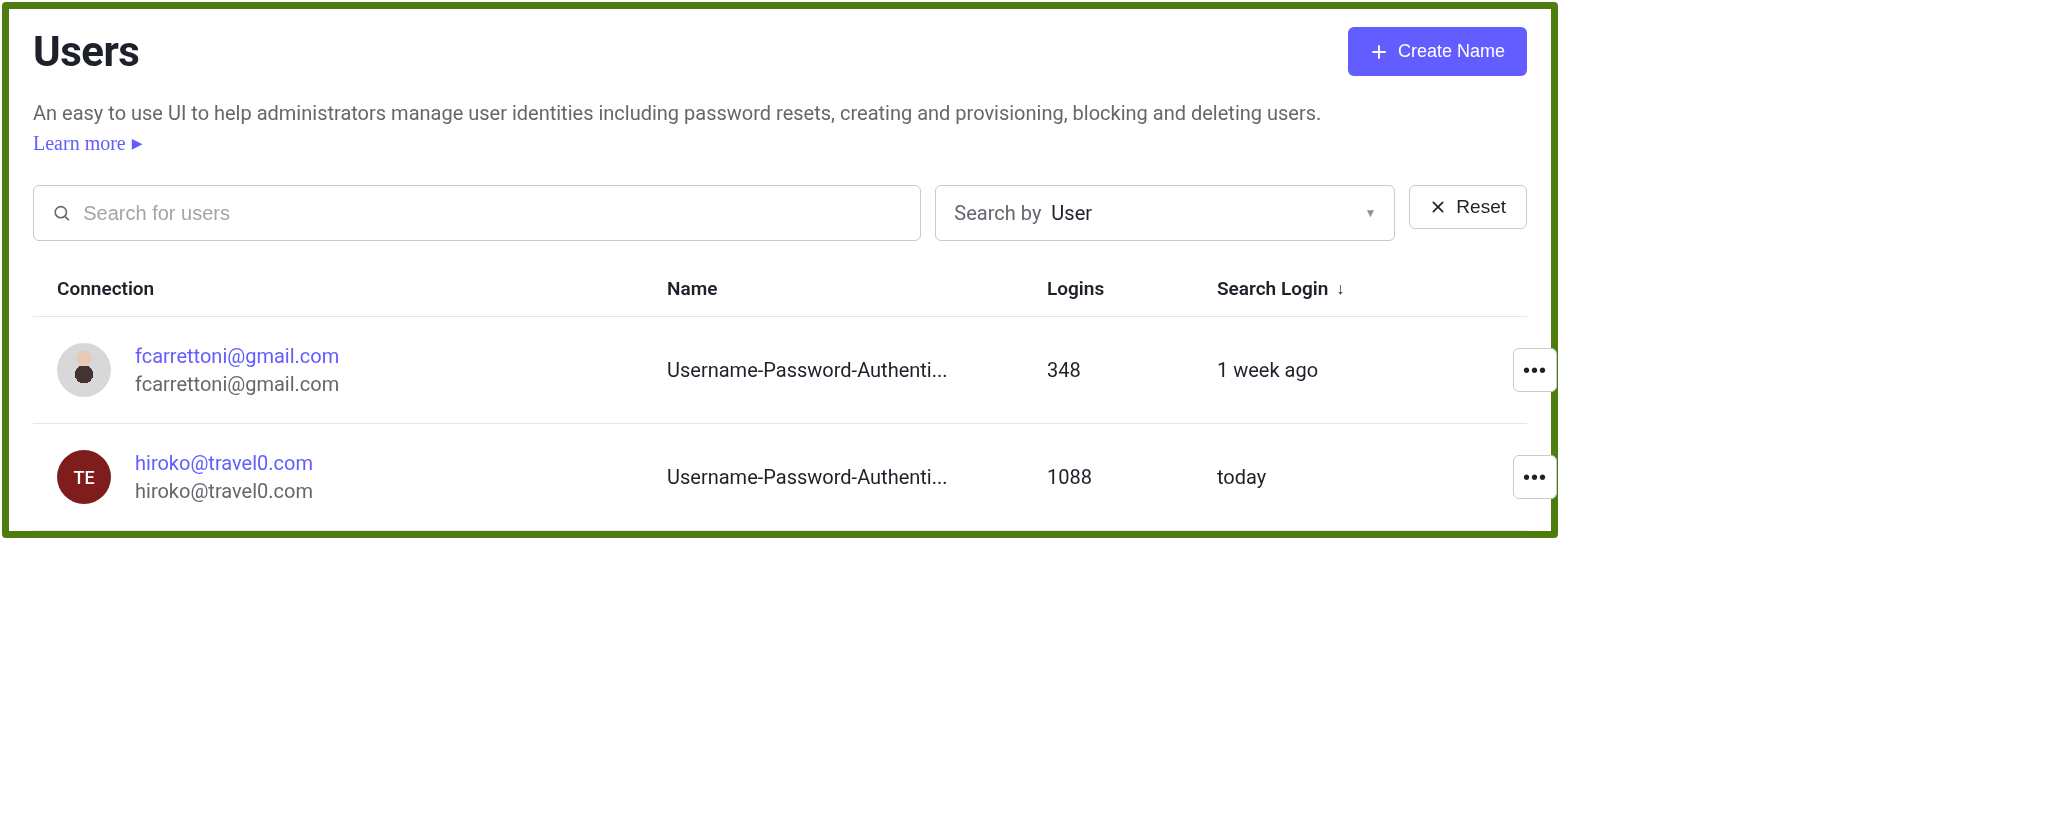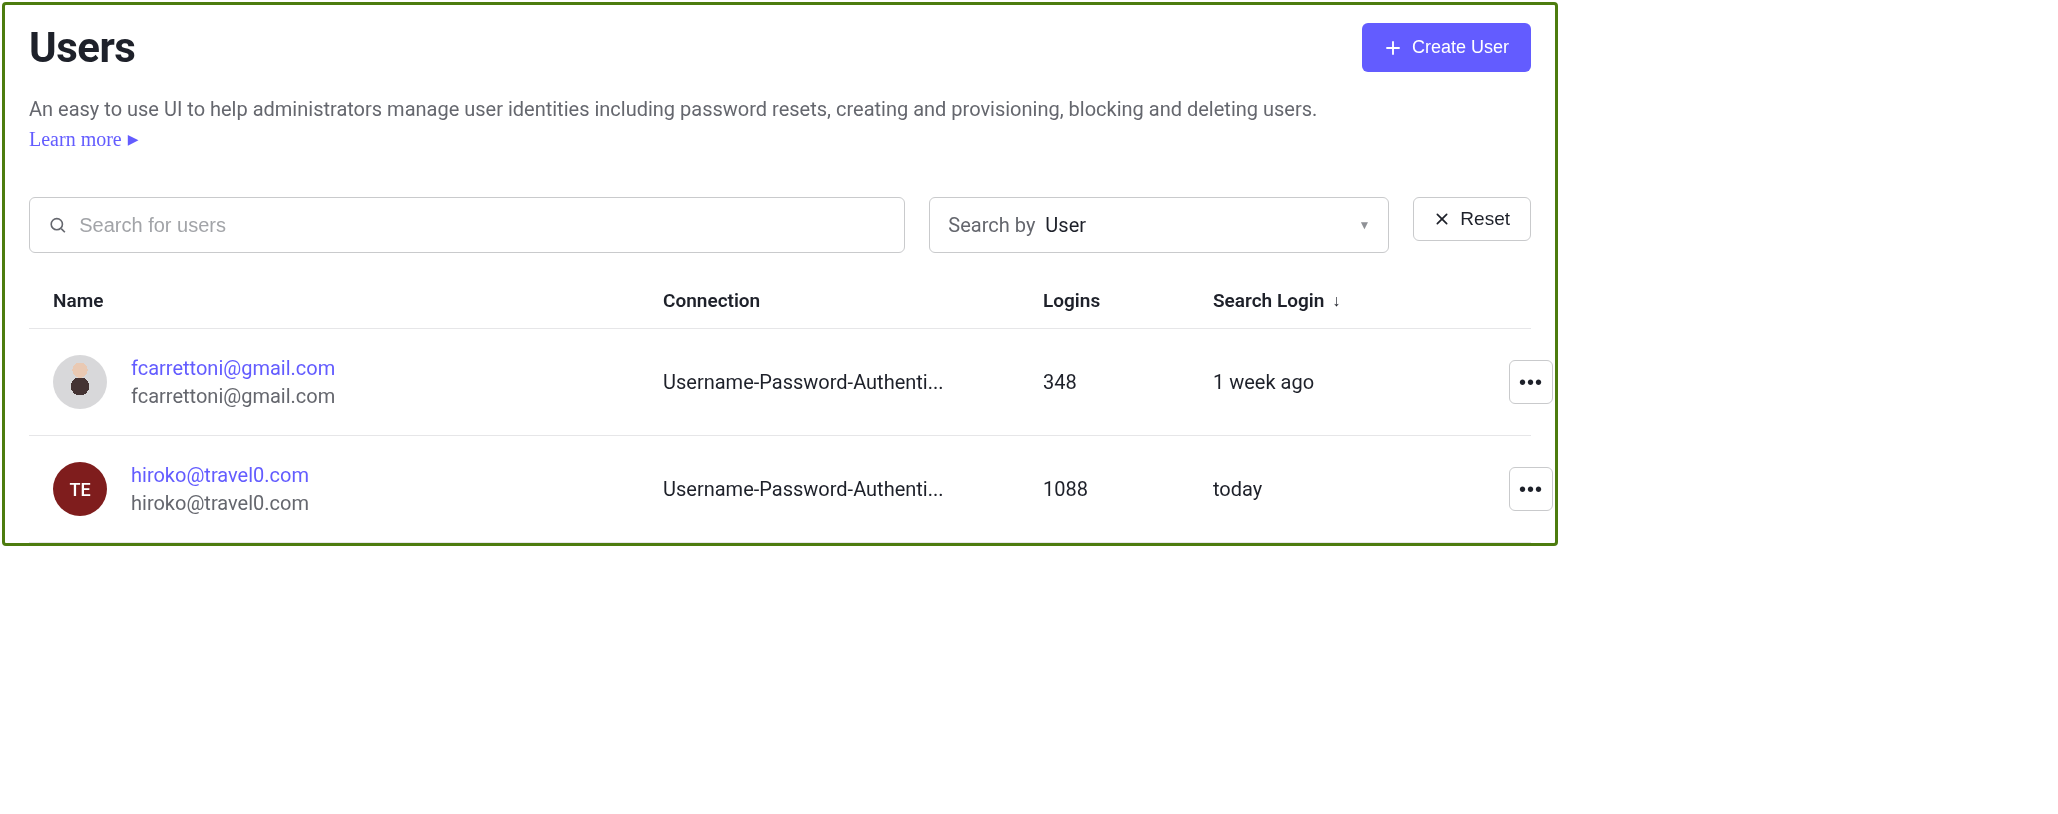--- a/index.html
+++ b/index.html
@@ -2,21 +2,21 @@
 <html><head>
   <meta charset="utf-8">
   <style>
     * { box-sizing: border-box; margin: 0; padding: 0; }
     body {
       font-family: -apple-system, BlinkMacSystemFont, "Segoe UI", Roboto, sans-serif;
       color: #1e212a;
       background: #fff;
     }
     .panel {
-      border: 3px solid #4d7c0f;
+      border: 7px solid #4d7c0f;
       border-radius: 4px;
       padding: 18px 24px 0 24px;
       width: 1556px;
       margin: 2px;
     }
     .header-row {
       display: flex;
       justify-content: space-between;
       align-items: flex-start;
     }
@@ -55,22 +55,22 @@
       color: #635cff;
       text-decoration: none;
       cursor: pointer;
       font-family: Liberation Serif, serif;
     }
     .learn-more .tri {
       font-size: 14px;
     }
     .controls-row {
       display: flex;
-      gap: 24px;
-      margin-top: 46px;
+      gap: 14px;
+      margin-top: 30px;
       align-items: stretch;
     }
     .search-box {
       flex: 1;
       display: flex;
       align-items: center;
       gap: 12px;
       border: 1px solid #c9cacc;
       border-radius: 6px;
       padding: 0 18px;
@@ -176,21 +176,21 @@
 
 <div class="panel">
 
   <div class="header-row">
     <h1 class="page-title">Users</h1>
     <button class="create-btn">
       <svg viewBox="0 0 24 24" fill="none" stroke="currentColor" stroke-width="2.5" stroke-linecap="round">
           <line x1="12" y1="4" x2="12" y2="20"></line>
           <line x1="4" y1="12" x2="20" y2="12"></line>
         </svg>
-      <span>Create User</span>
+      <span>Create Name</span>
     </button>
   </div>
 
   <p class="description">An easy to use UI to help administrators manage user identities including password resets, creating and provisioning, blocking and deleting users.</p>
   <a class="learn-more">
     <span>Learn more</span>
     <span class="tri">▶</span>
   </a>
 
   <div class="controls-row">
@@ -213,24 +213,24 @@
           <line x1="5" y1="5" x2="19" y2="19"></line>
           <line x1="19" y1="5" x2="5" y2="19"></line>
         </svg>
       <span>Reset</span>
     </button>
   </div>
 
   <div class="table">
     <div class="thead">
       <div class="th">
+          <span>Connection</span>
+        </div>
+      <div class="th">
           <span>Name</span>
-        </div>
-      <div class="th">
-          <span>Connection</span>
         </div>
       <div class="th">
           <span>Logins</span>
         </div>
       <div class="th">
         <span>Search Login</span>
         <span class="sort-arrow">↓</span>
       </div>
       <div class="th"></div>
     </div>

